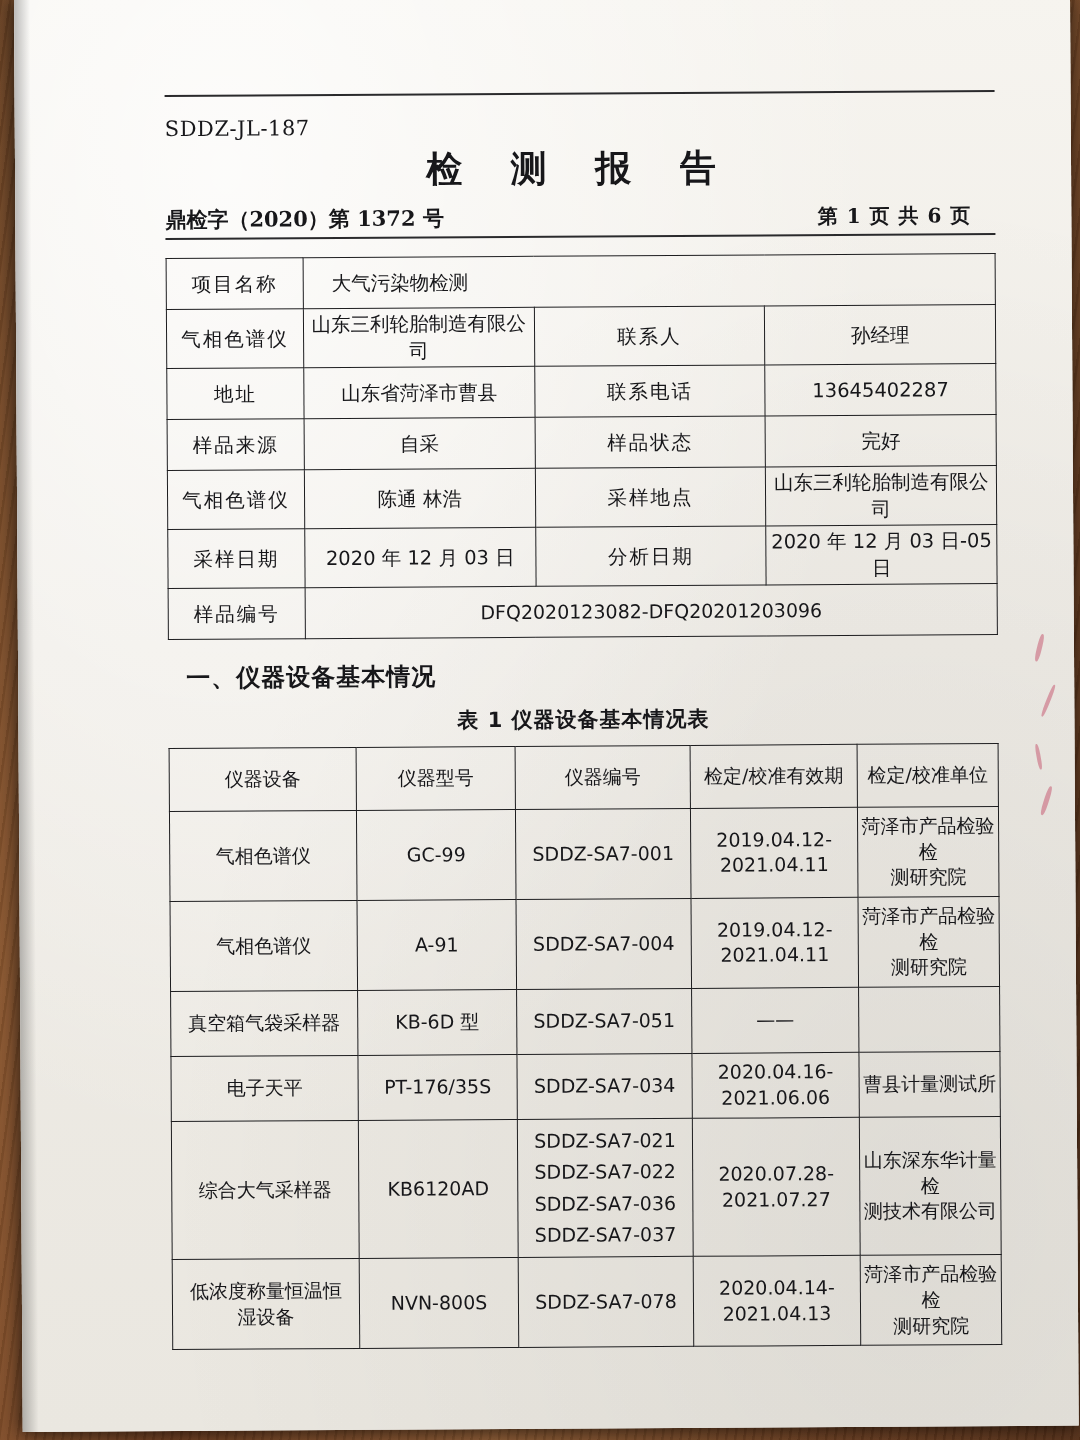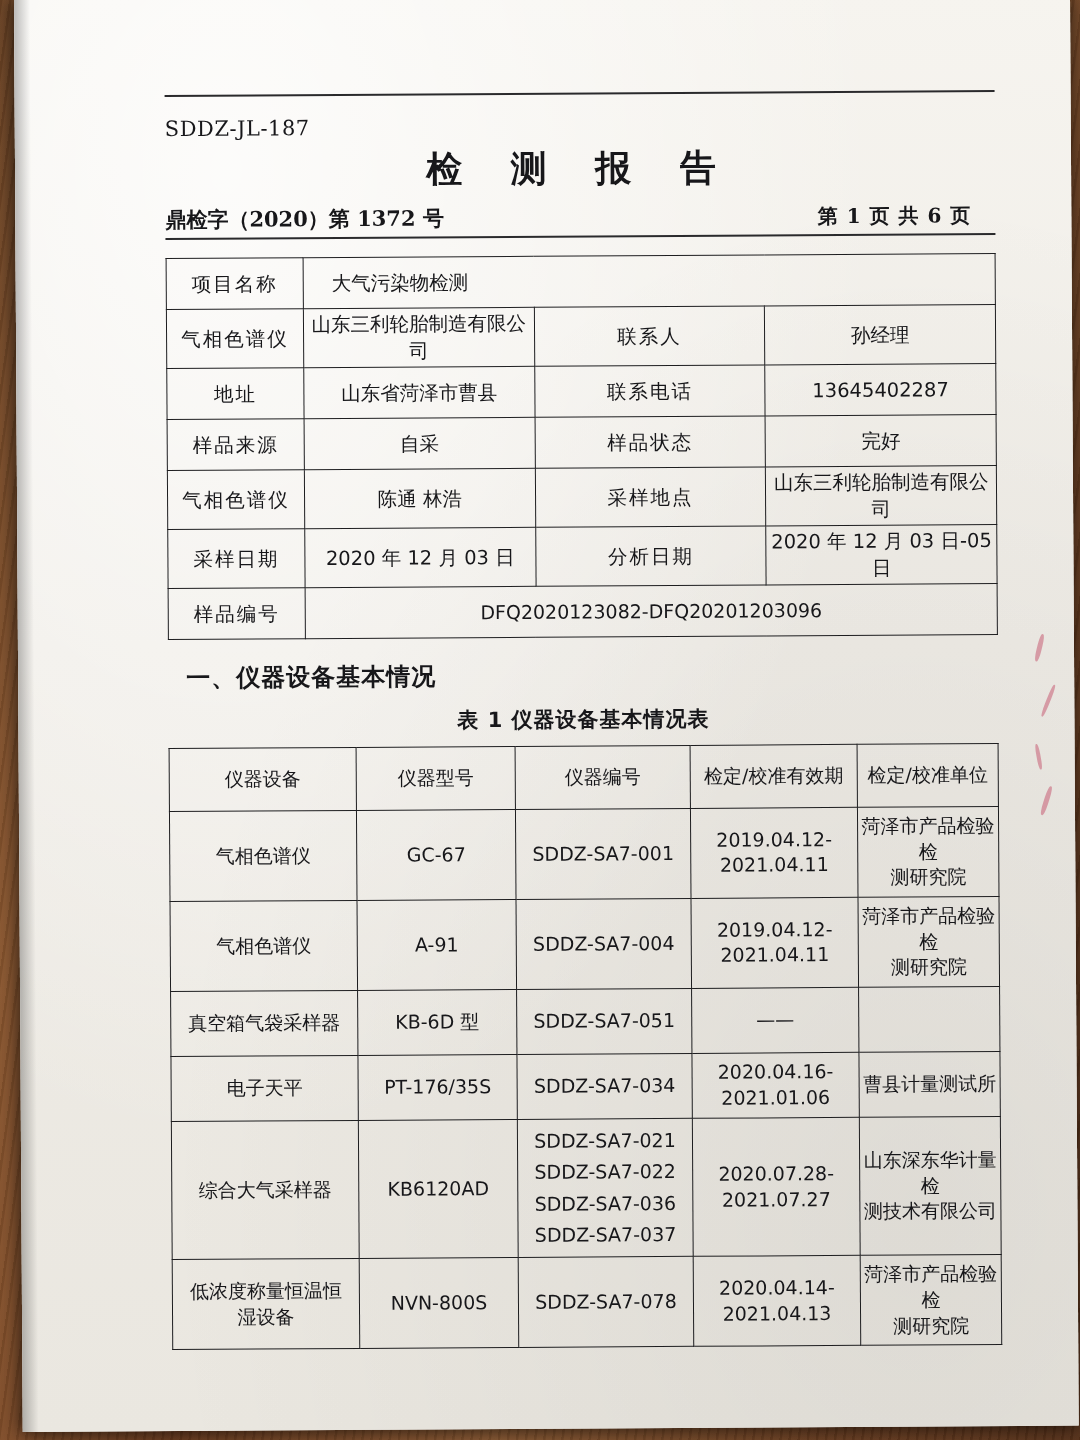--- a/index.html
+++ b/index.html
@@ -249,21 +249,21 @@
           <th style="width:180px;">仪器设备</th>
           <th style="width:152px;border-radius:25px;">仪器型号</th>
           <th style="width:168px;">仪器编号</th>
           <th style="width:160px;">检定/校准有效期</th>
           <th>检定/校准单位</th>
         </tr>
       </thead>
       <tbody>
         <tr>
           <td>气相色谱仪</td>
-          <td class="mono">GC-67</td>
+          <td class="mono">GC-99</td>
           <td class="mono">SDDZ-SA7-001</td>
           <td class="mono stack">
             <span>2019.04.12-</span>
             <span>2021.04.11</span>
           </td>
           <td class="stack">
             <span>菏泽市产品检验检</span>
             <span>测研究院</span>
           </td>
         </tr>
@@ -286,21 +286,21 @@
           <td class="mono">SDDZ-SA7-051</td>
           <td class="mono">——</td>
           <td></td>
         </tr>
         <tr>
           <td>电子天平</td>
           <td class="mono">PT-176/35S</td>
           <td class="mono">SDDZ-SA7-034</td>
           <td class="mono stack">
             <span>2020.04.16-</span>
-            <span>2021.01.06</span>
+            <span>2021.06.06</span>
           </td>
           <td>曹县计量测试所</td>
         </tr>
         <tr>
           <td style="height:120px;">综合大气采样器</td>
           <td class="mono">KB6120AD</td>
           <td class="mono" style="white-space:pre-line; line-height:1.65;">SDDZ-SA7-021
 SDDZ-SA7-022
 SDDZ-SA7-036
 SDDZ-SA7-037</td>

